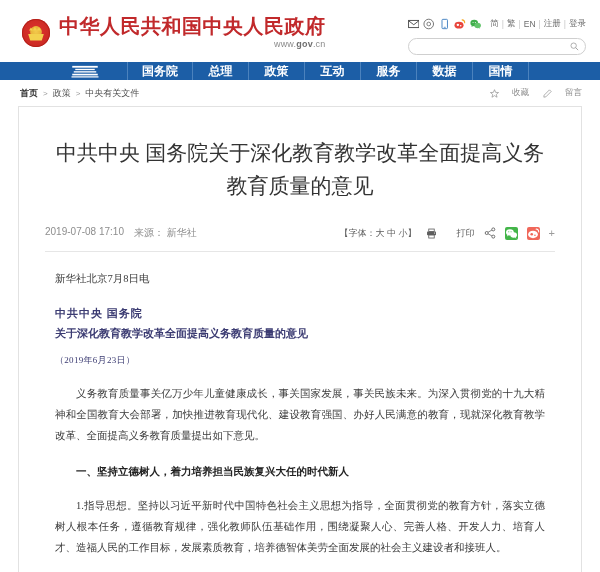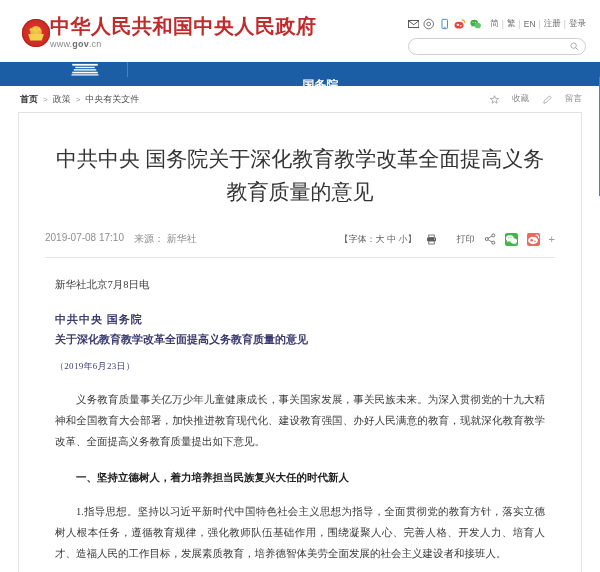--- a/index.html
+++ b/index.html
@@ -46,21 +46,21 @@
     clip-path: polygon(0 100%, 14% 40%, 28% 100%, 42% 25%, 56% 100%, 72% 40%, 86% 100%);
   }
   .emblem::after {
     content: "";
     position: absolute; left: 50%; bottom: 6px;
     width: 16px; height: 7px;
     transform: translateX(-50%);
     background: #f3d14e;
     clip-path: polygon(0 0, 100% 0, 86% 100%, 14% 100%);
   }
-  .logo-text { line-height: 1; }
+  .logo-text { margin-left: 9px; line-height: 1; text-align: right; }
   .logo-title {
     font-family: "Liberation Serif", "DejaVu Serif", serif;
     font-weight: bold;
     font-size: 20px;
     color: #c1292b;
     letter-spacing: 0.5px;
     white-space: nowrap;
   }
   .logo-domain {
     margin-top: 4px;
@@ -103,26 +103,25 @@
     font-size: 9px; color: #555;
     font-family: "Liberation Sans", sans-serif;
   }
   .search-go {
     position: absolute; right: 6px; top: 3px;
     width: 9px; height: 9px;
   }
 
   
   .nav {
-    height: 24px;
+    height: 18px;
     background: #1c5ea6;
     display: flex;
     align-items: stretch;
     padding-left: 42px;
-    flex-direction: column;
   }
   .nav-home {
     width: 86px;
     display: flex; align-items: center; justify-content: center;
     border-right: 1px solid #4b82bd;
   }
   .nav-gate { width: 30px; height: 15px; display:block; }
   .nav-item {
     min-width: 56px;
     padding: 0 14px;

